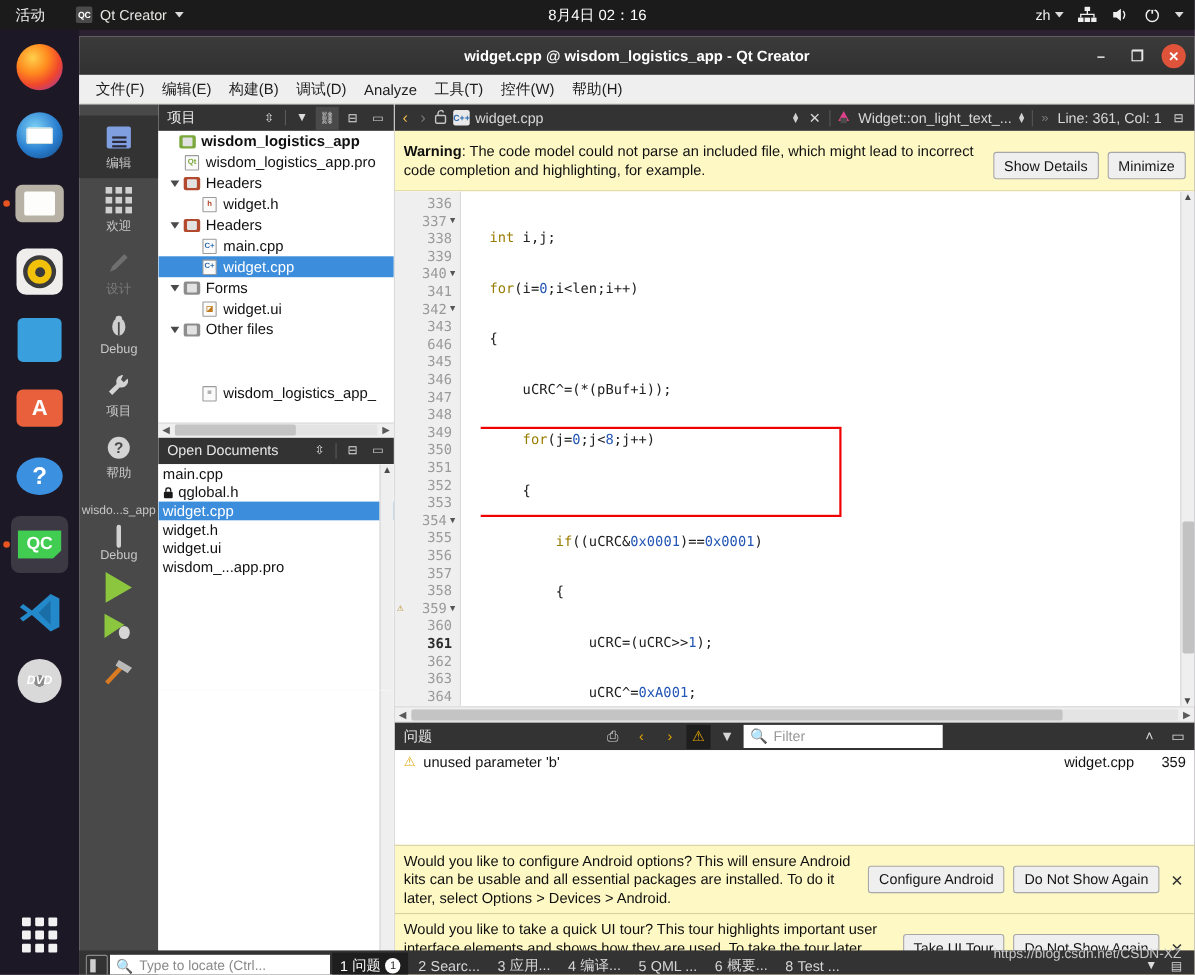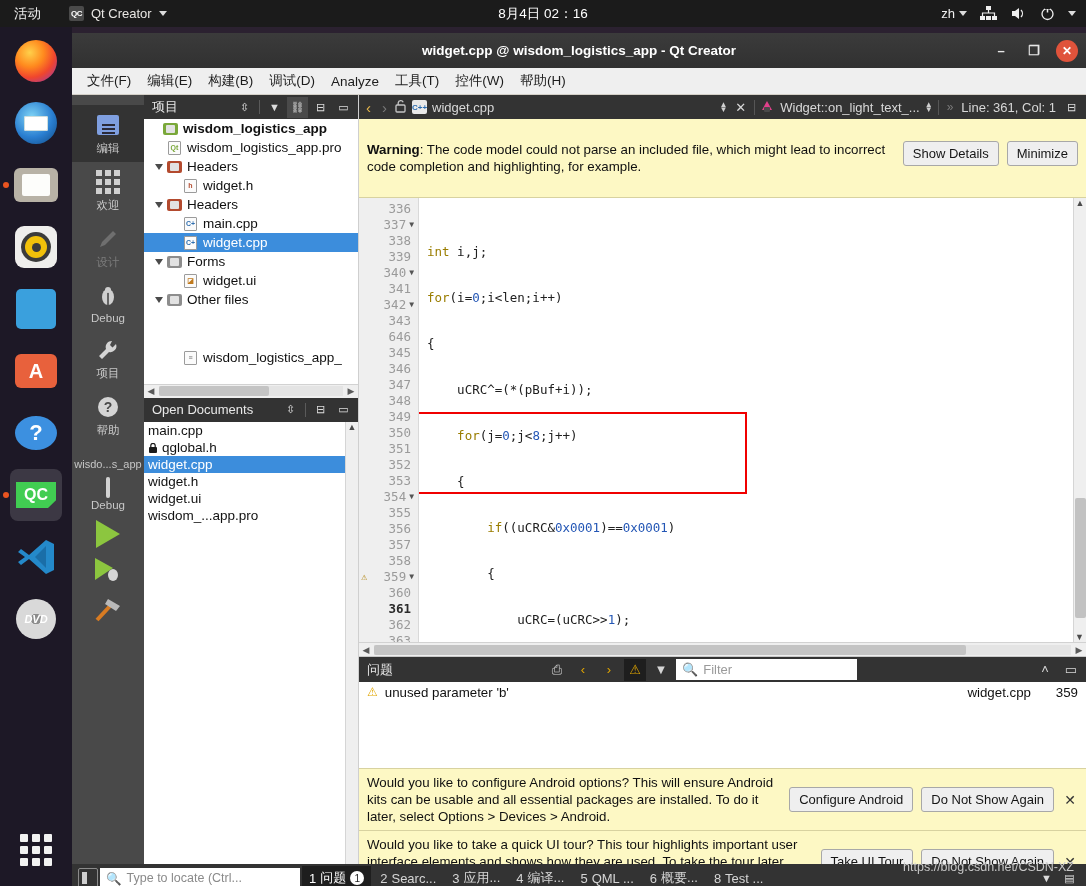--- a/index.html
+++ b/index.html
@@ -148,34 +148,34 @@
   .nav-arrow { font-size: 15px; padding: 0 3px; }
   .nav-arrow.act { color: #e8b84b; }
   .nav-arrow.dis { color: #7a7a7a; }
   .filechip { display:flex; align-items:center; gap:5px; }
   .cpp-badge { width:15px;height:14px;background:#e9e9e9;border-radius:2px;color:#2b6cb0;font-size:8px;font-weight:bold;
                display:flex;align-items:center;justify-content:center; }
   .spin { display:flex; flex-direction:column; line-height:5px; font-size:8px; color:#d0d0d0; }
   .sepv { width:1px;height:15px;background:#565656; }
   .grow { flex: 1; }
 
-  .warnbar { background: #fdf8c4; border-bottom: 1px solid #d8d2a0; padding: 22px 8px; display:flex; align-items:flex-start; gap:8px; }
+  .warnbar { background: #fdf8c4; border-bottom: 1px solid #d8d2a0; padding: 10px 8px; display:flex; align-items:flex-end; gap:8px; }
   .warntext { flex:1; font-size: 13.3px; color:#101010; line-height: 17px; }
   .btn { background: #efefef; border: 1px solid #a8a8a8; border-radius: 3px; padding: 4px 9px; font-size: 13px; color:#151515; white-space:nowrap; }
 
   .codewrap { flex: 1; display:flex; position:relative; overflow: hidden; background:#ffffff; }
   .gutter { width: 60px; background: #efefef; border-right: 1px solid #d9d9d9; padding-top: 2px;
             font-family: "DejaVu Sans Mono", monospace; font-size: 12.5px; color: #9a9a9a; }
   .gline { height: 16px; display:flex; align-items:center; justify-content: flex-end; padding-right: 4px; gap: 3px; position:relative;}
   .gline .num { width: 30px; text-align:right;margin-left:48px; }
   .gline.cur .num { color: #2a2a2a; font-weight: bold; }
   .fold { width: 11px; color:#555; font-size: 8px; }
   .wmark { position:absolute; left: 2px; color:#b48a1c; font-size: 10px; }
-  .code { flex: 1; padding-top: 16px; font-family: "DejaVu Sans Mono", monospace; font-size: 12.5px;
-          color: #202020; position: relative; overflow: hidden; white-space: pre; }
+  .code { flex: 1; padding-top: 4px; font-family: "DejaVu Sans Mono", monospace; font-size: 12.5px;
+          color: #202020; position: relative; overflow: hidden; white-space: pre; margin-left: 18px; }
   .cline { height: 16px; line-height: 16px; padding-left: 8px; }
   .kw { color: #9a7d00; }
   .num2 { color: #2356b5; }
   .redbox { position:absolute; border: 2px solid #f00000; pointer-events:none; }
   .edvsb { width: 13px; background:#efefef; border-left:1px solid #d5d5d5; position:relative; }
   .edvsb .arrow { text-align:center; font-size:9px; color:#4a4a4a; }
   .edvsb .thumb { position:absolute; left:1px; width:11px; background:#c2c2c2; border-radius:2px; }
   .edhsb { height: 14px; background:#efefef; border-top:1px solid #d2d2d2; display:flex; align-items:center; }
 
   

